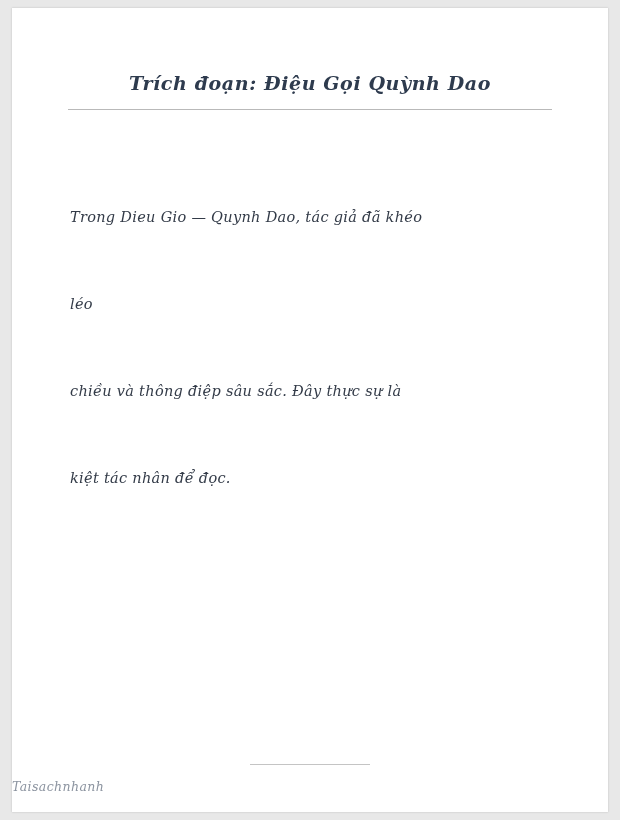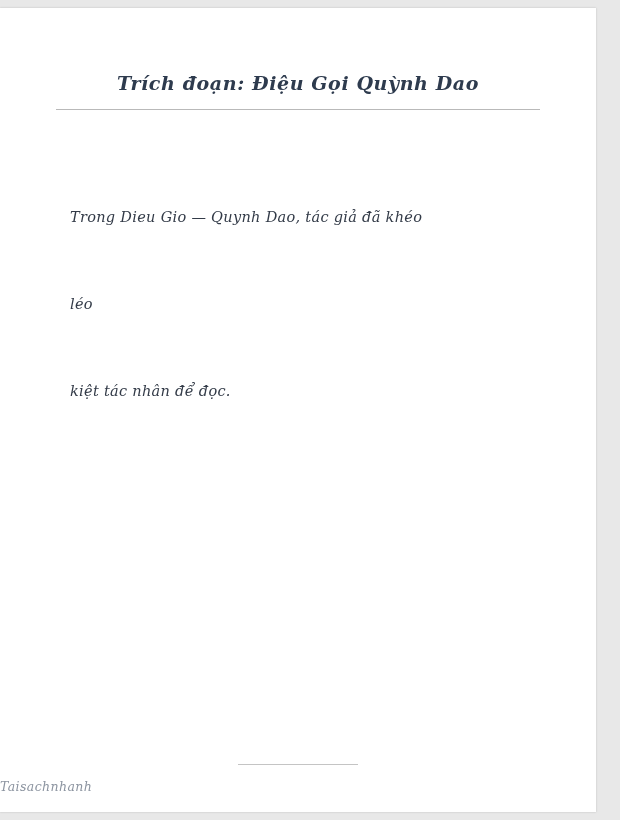--- a/index.html
+++ b/index.html
@@ -8,21 +8,21 @@
   }
   body {
     width: 620px;
     height: 820px;
     background: #e8e8e8;
     font-family: "DejaVu Serif", serif;
     overflow: hidden;
   }
   .page {
     position: absolute;
-    left: 0;
+    left: 12px;
     top: 8px;
     width: 596px;
     height: 804px;
     background: #ffffff;
     box-shadow: 0 0 2px rgba(0,0,0,0.18);
     box-sizing: border-box;
   }
   .doc-title {
     position: absolute;
     left: 0;
@@ -53,21 +53,20 @@
     font-style: italic;
     font-size: 14.5px;
     line-height: 29px;
     color: #333b48;
     letter-spacing: 0.3px;
     white-space: pre-wrap;
   }
   .body-line {
     display: block;
     white-space: pre;
-    margin-left: 12px;
   }
   .footer {
     position: absolute;
     left: 0;
     bottom: 18px;
     width: 100%;
     text-align: left;
   }
   .footer-rule {
     width: 120px;
@@ -88,20 +87,21 @@
 
 <div class="page">
 
   <div class="doc-title">Trích đoạn: Điệu Gọi Quỳnh Dao</div>
 
   <div class="title-rule"></div>
 
   <div class="body-text">
     <span class="body-line">Trong Dieu Gio — Quynh Dao, tác giả đã khéo</span>
     <span class="body-line">léo</span>
+    <span class="body-line">chiều và thông điệp sâu sắc. Đây thực sự là</span>
     <span class="body-line">kiệt tác nhân để đọc.</span>
   </div>
 
   <div class="footer">
     <div class="footer-rule"></div>
     <div class="footer-text">Taisachnhanh</div>
   </div>
 
 </div>
 

